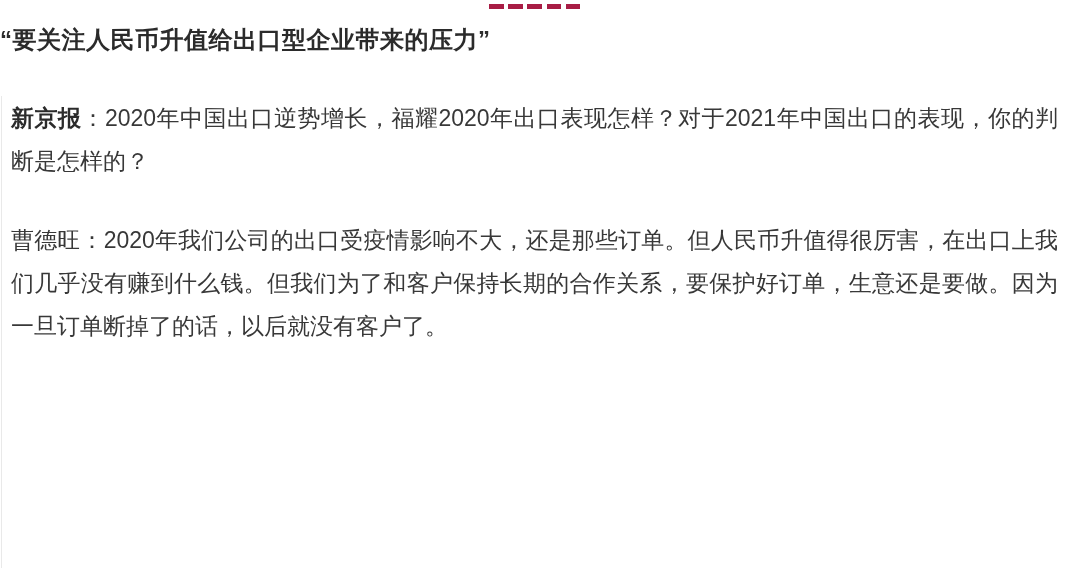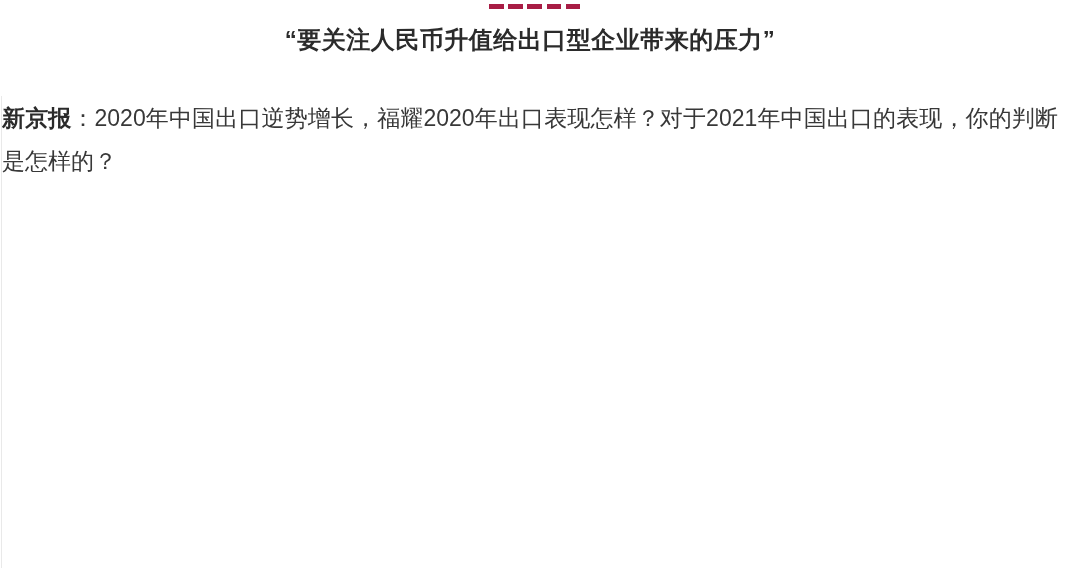--- a/index.html
+++ b/index.html
@@ -30,29 +30,29 @@
     margin: 4px auto 0 auto;
     
     background: repeating-linear-gradient(90deg,
       var(--divider-color, #a81d45) 0px,
       var(--divider-color, #a81d45) 14.5px,
       #ffffff 14.5px,
       #ffffff 19.2px);
   }
   .article-title {
     margin: 14px 8px 0 0;
-    text-align: center;
+    text-align: left;
     font-size: 24px;
     line-height: 34px;
     font-weight: 700;
     color: #2b2b2b;
     letter-spacing: 0.5px;
   }
   .article-body {
-    padding: 0 10px 0 2px;
+    padding: 0 10px 0 11px;
     margin-top: 40px;
   }
   .article-body p {
     margin: 0 0 36px 0;
     font-size: 23px;
     line-height: 43px;
     color: #383838;
     text-align: justify;
     text-justify: inter-ideograph;
   }
@@ -69,16 +69,17 @@
   <div class="left-edge-line"></div>
 
   <div class="section-divider"></div>
 
   <h1 class="article-title">“要关注人民币升值给出口型企业带来的压力”</h1>
 
   <div class="article-body">
 
     <p><span class="speaker">新京报</span><span>：2020年中国出口逆势增长，福耀2020年出口表现怎样？对于2021年中国出口的表现，你的判断是怎样的？</span></p>
 
+    <p><span>曹德旺：2020年我们公司的出口受疫情影响不大，还是那些订单。但人民币升值得很厉害，在出口上我们几乎没有赚到什么钱。但我们为了和客户保持长期的合作关系，要保护好订单，生意还是要做。因为一旦订单断掉了的话，以后就没有客户了。</span></p>
 
 
   </div>
 </div>
 
 </body></html>

